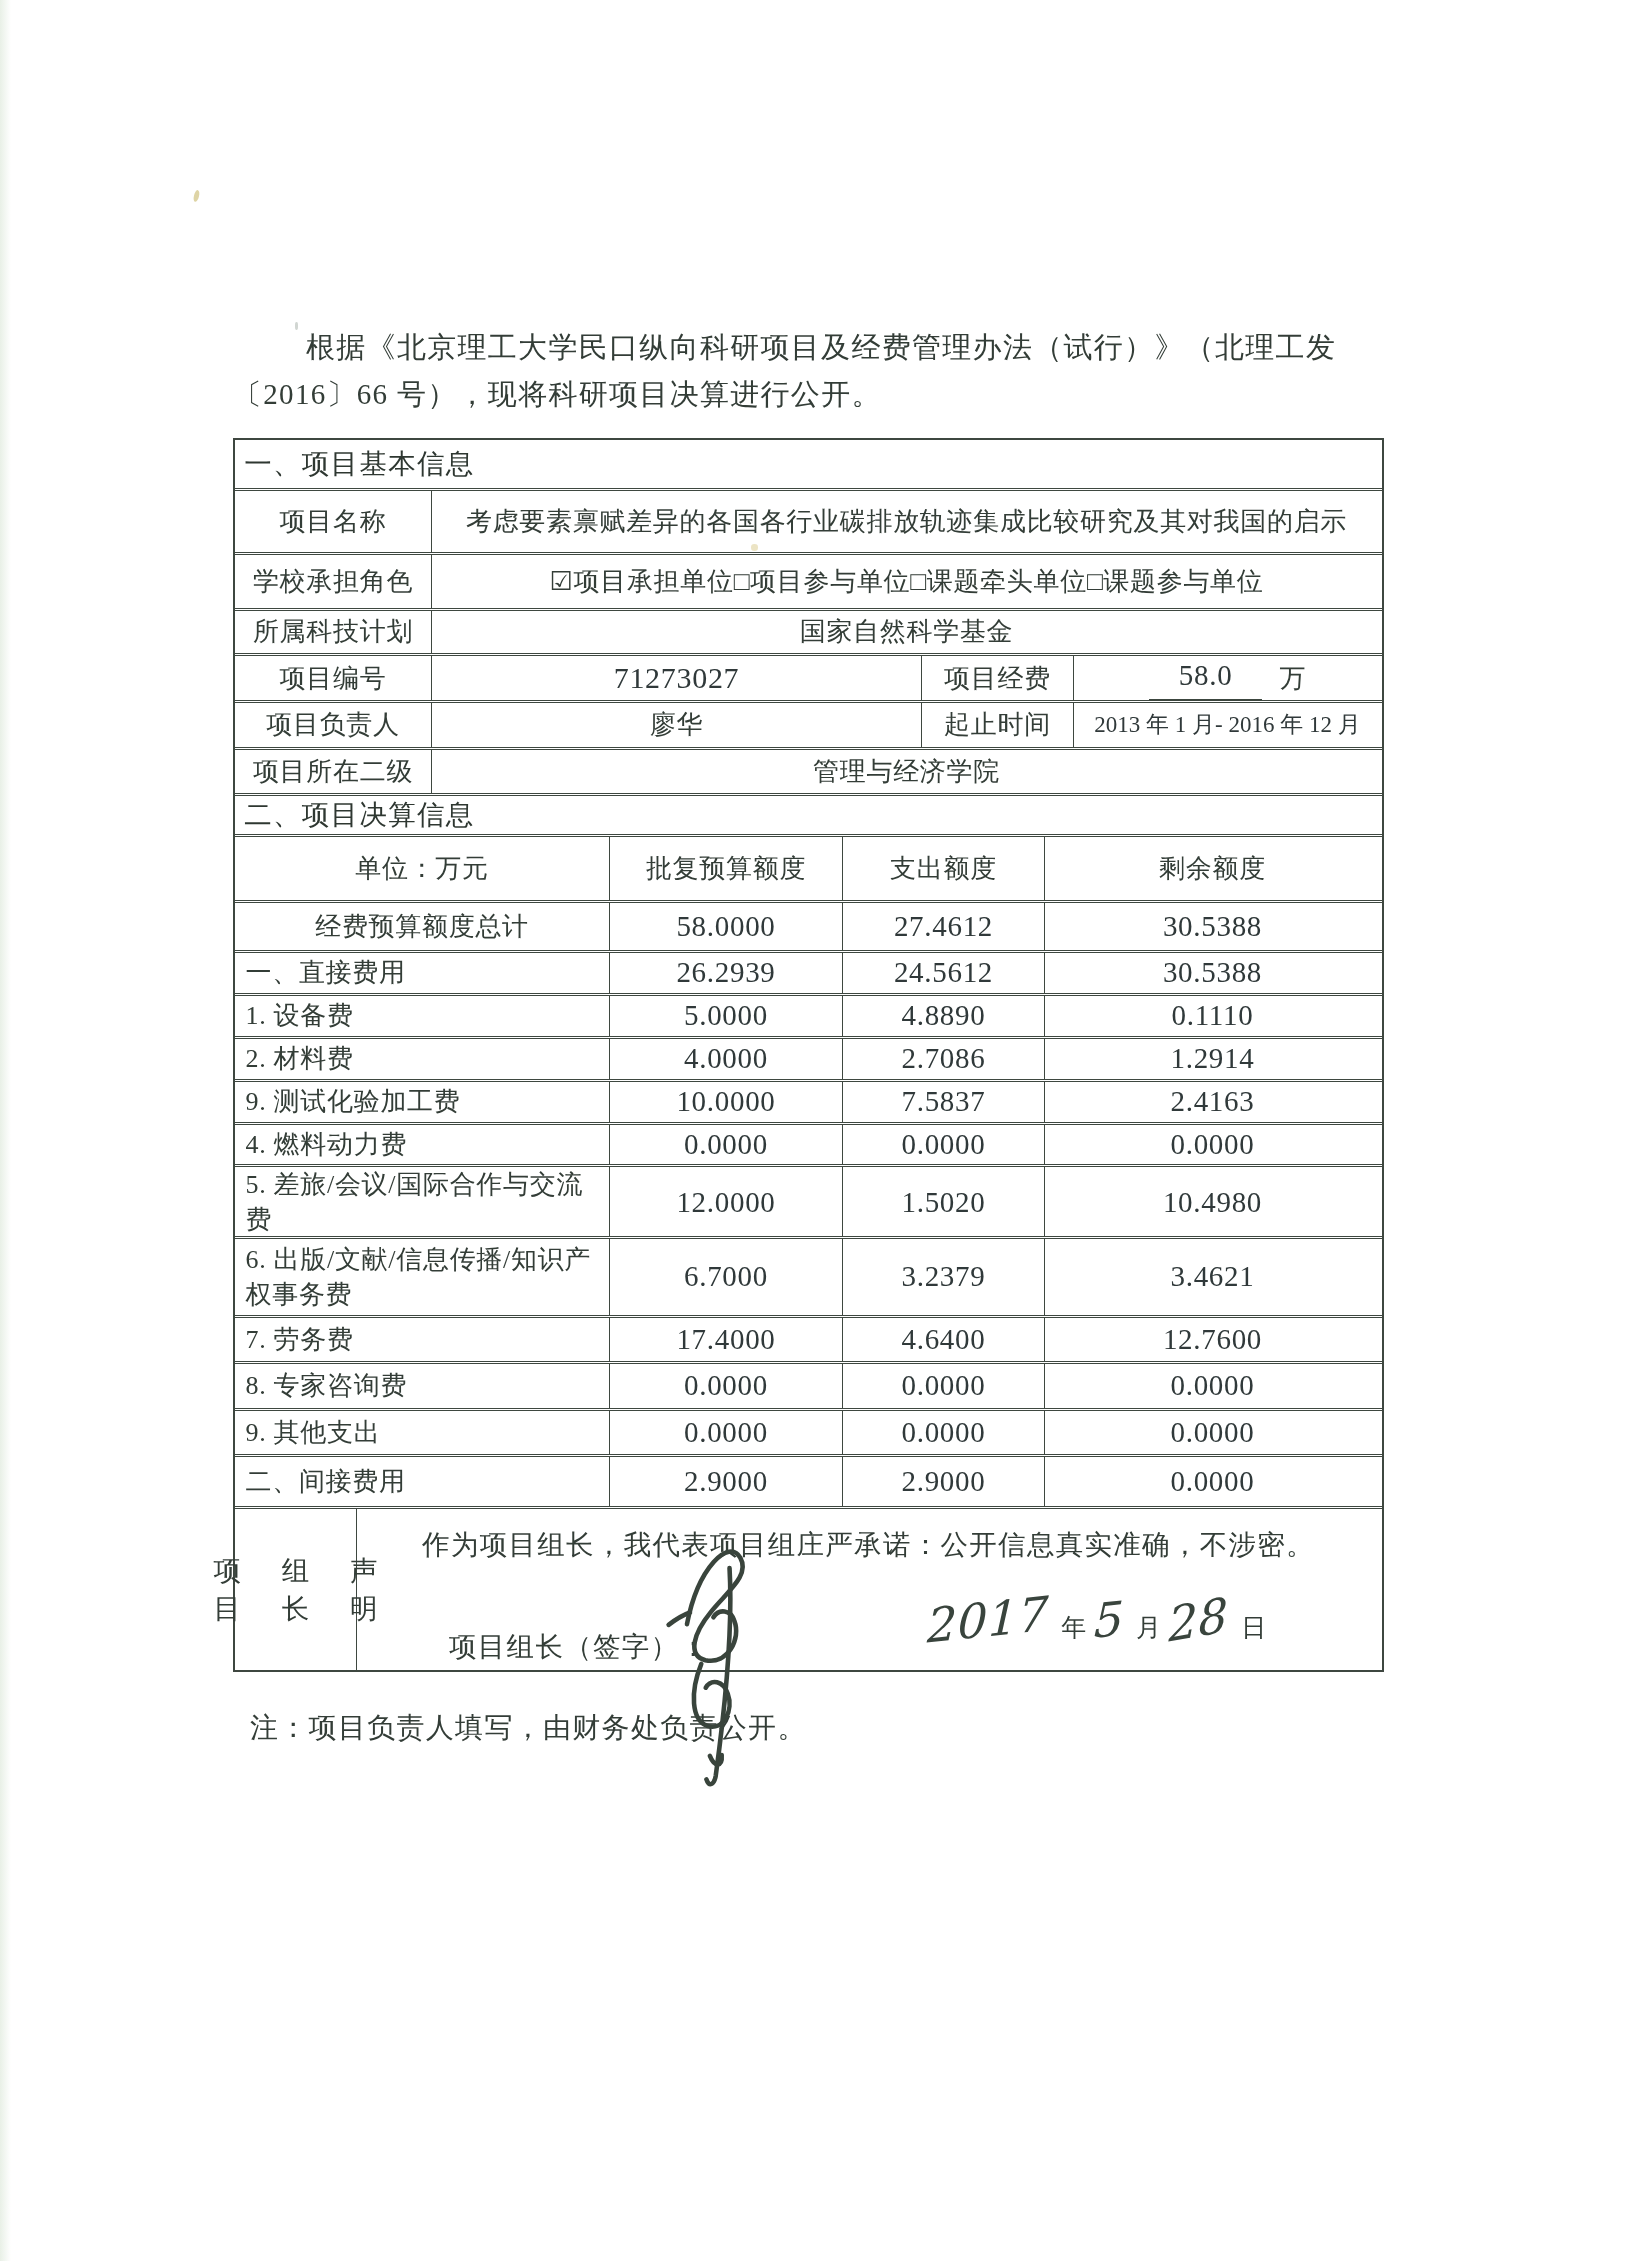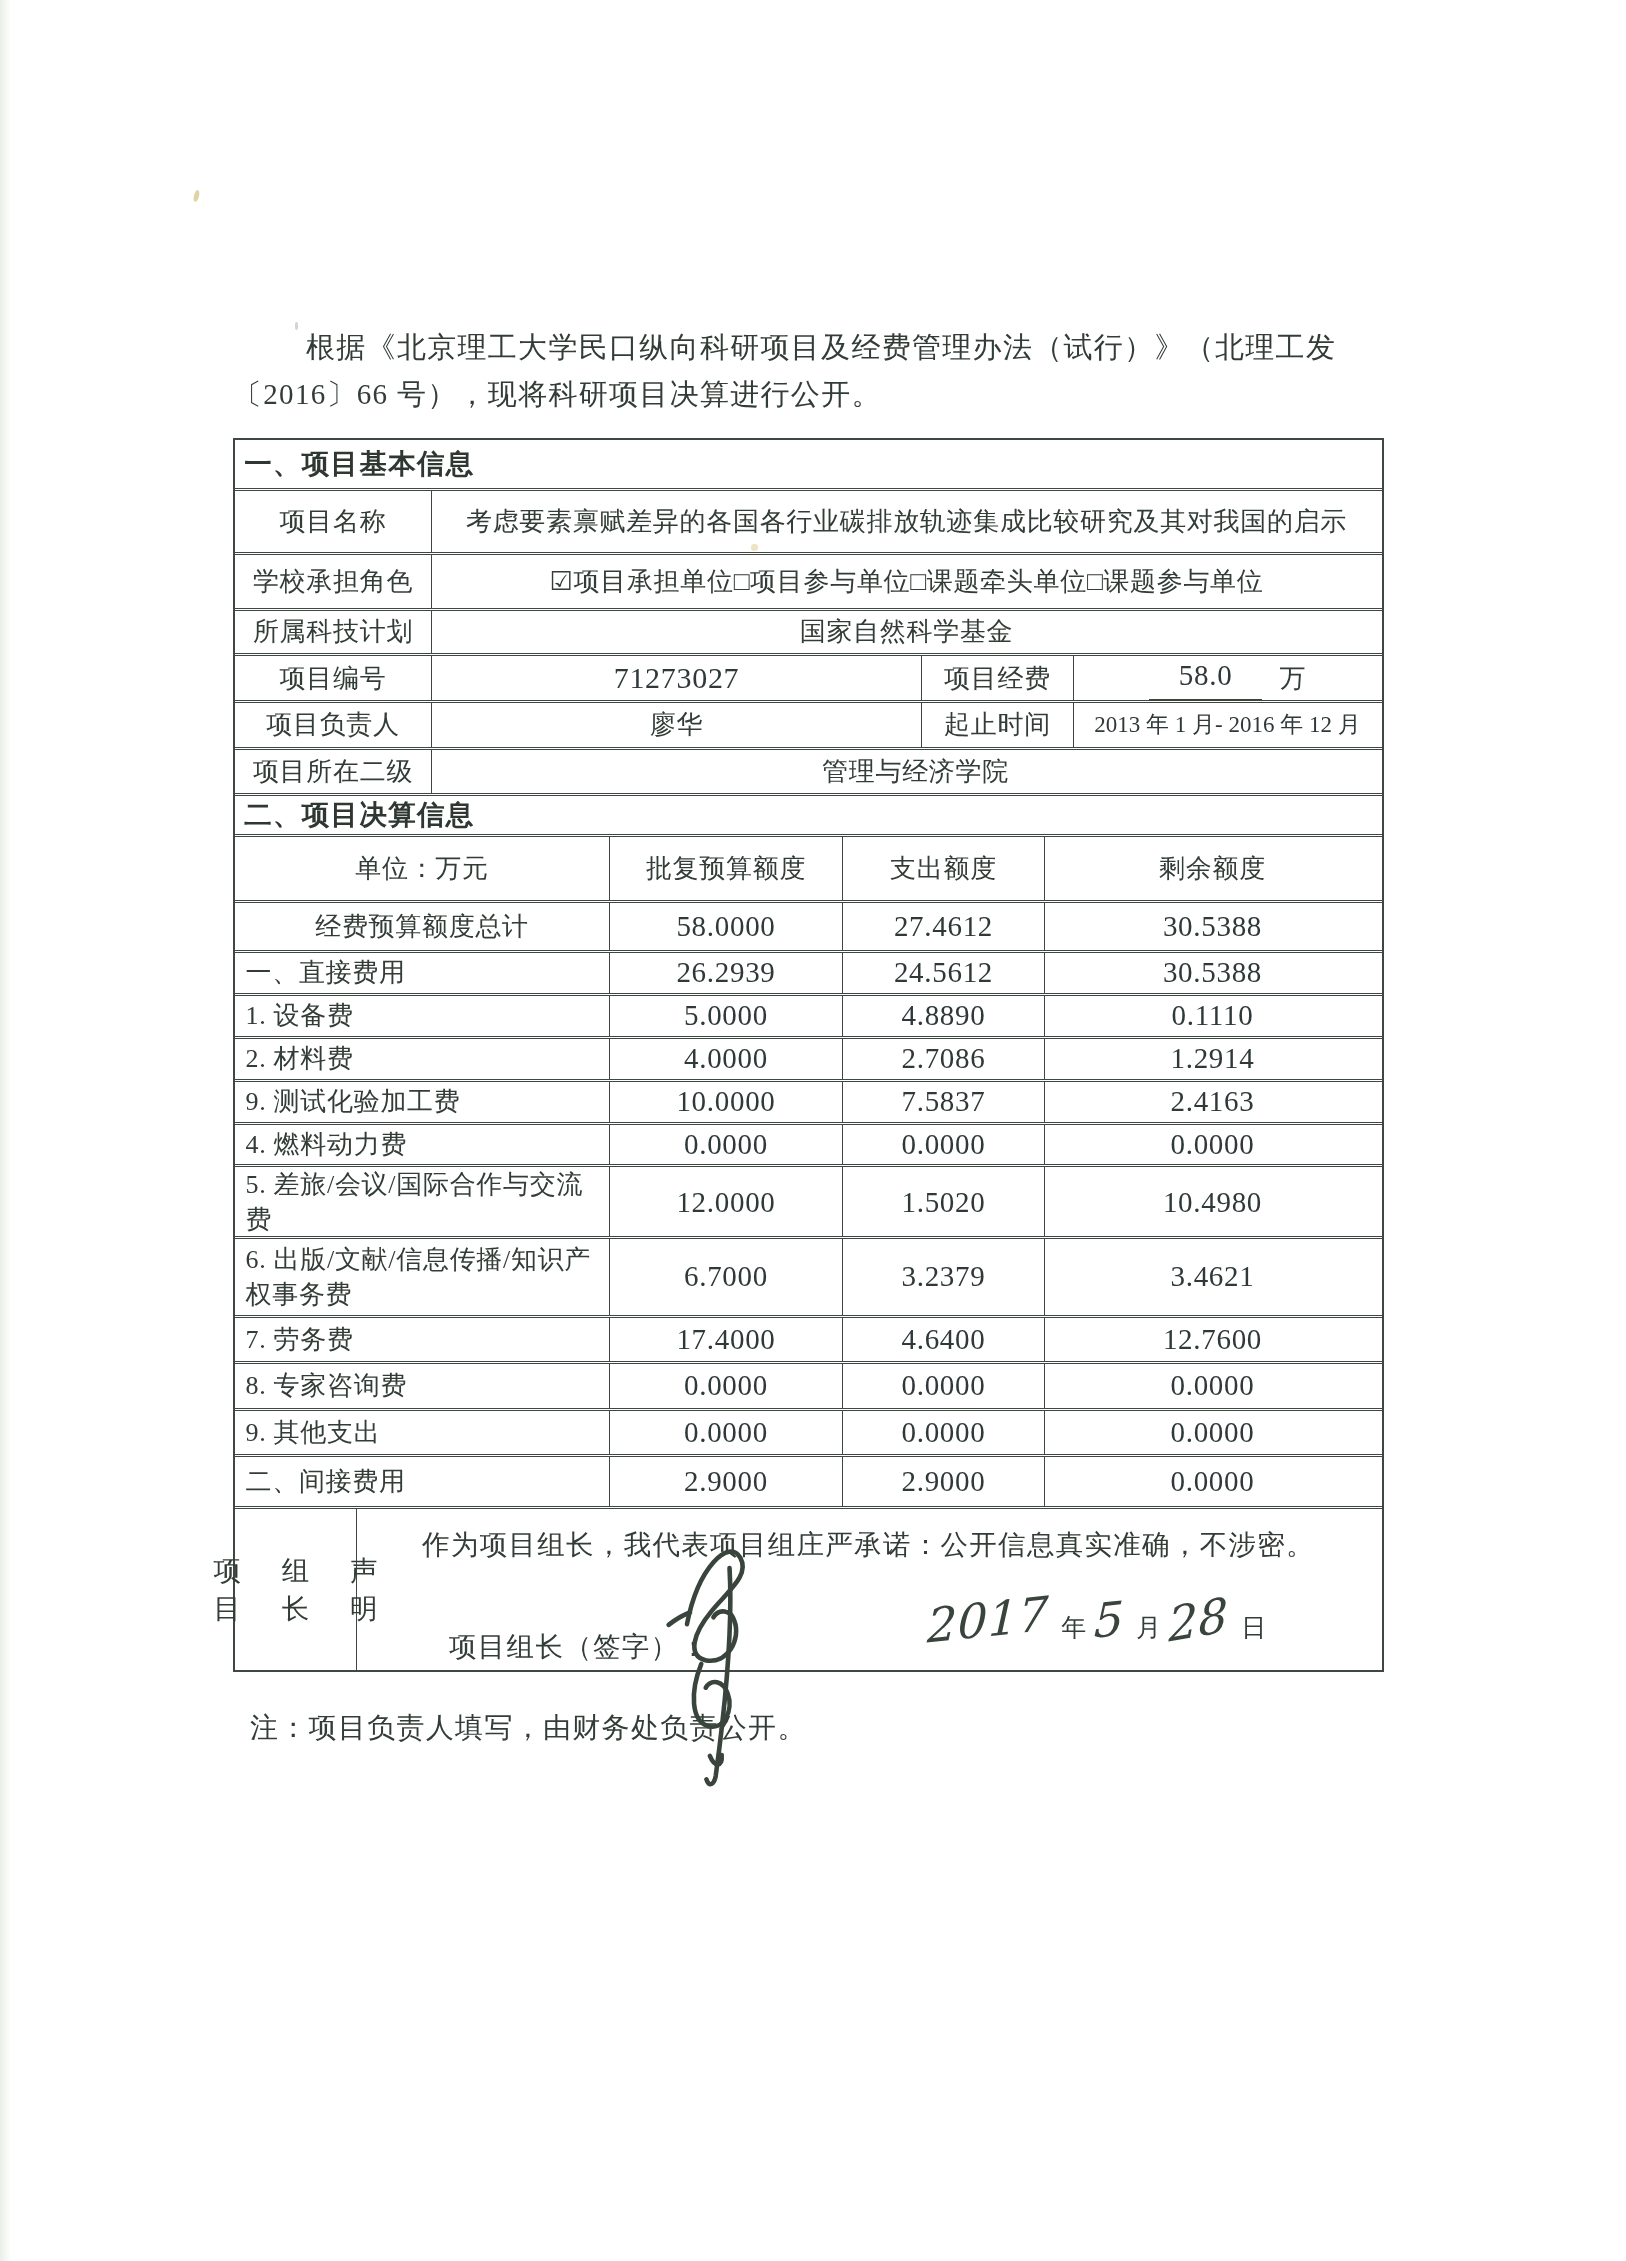--- a/index.html
+++ b/index.html
@@ -73,38 +73,38 @@
     letter-spacing:0.7px;
     line-height:1.35;
     overflow:visible;
   }
   .row .cell:last-child{border-right:none;}
   .cell.left{justify-content:flex-start;padding-left:10.5px;}
   .cell.wrap{text-align:left;padding-right:10px;}
   .sec-header{
     justify-content:flex-start;padding-left:9.2px;
     font-family:"Liberation Sans", sans-serif;
-    font-weight:bold;font-size:27.5px;color:#2e3731;
+    font-weight:normal;font-size:27.5px;color:#2e3731;
     letter-spacing:1.3px;
   }
   .num{
     font-family:"Liberation Serif", serif;
     font-size:29px;letter-spacing:0.7px;color:#30393a;
   }
   .mono-id{font-size:30px;}
   .small-date{font-size:23px;letter-spacing:0;}
   .u-line{
     border-bottom:2px solid var(--ink-soft);
     padding:0 30px 3.9px 30px;
   }
   .unit-after{margin-left:17px;}
 
   
   .hA0{height:51px;} .hA1{height:64px;} .hA2{height:56px;} .hA3{height:45px;}
-  .hA4{height:47px;} .hA5{height:47px;} .hA6{height:46px;gap:9px;}
+  .hA4{height:47px;} .hA5{height:47px;} .hA6{height:46px;}
   .hB0{height:41px;} .hB1{height:66px;} .hB2{height:50px;} .hB3{height:43px;}
   .hB4{height:43px;} .hB7{height:42px;} .hB8{height:72px;} .hB9{height:79px;}
   .hB10{height:46px;} .hB11{height:47px;} .hB12{height:46px;} .hB13{height:52px;}
   .hC0{height:161px;}
 
   
   .decl-label{
     flex-direction:row;justify-content:center;gap:29px;
     font-size:27.5px;letter-spacing:11.8px;padding-left:11.8px;
   }

